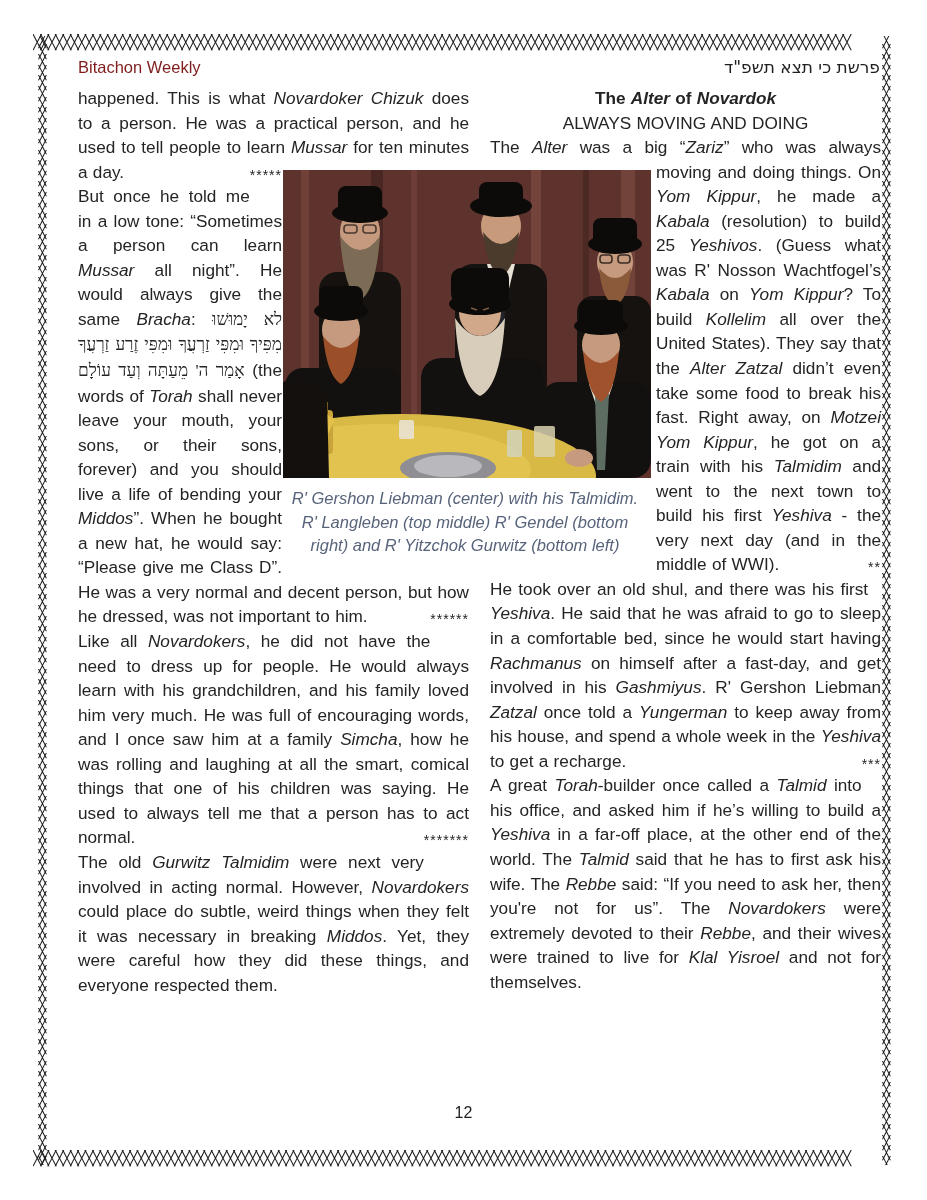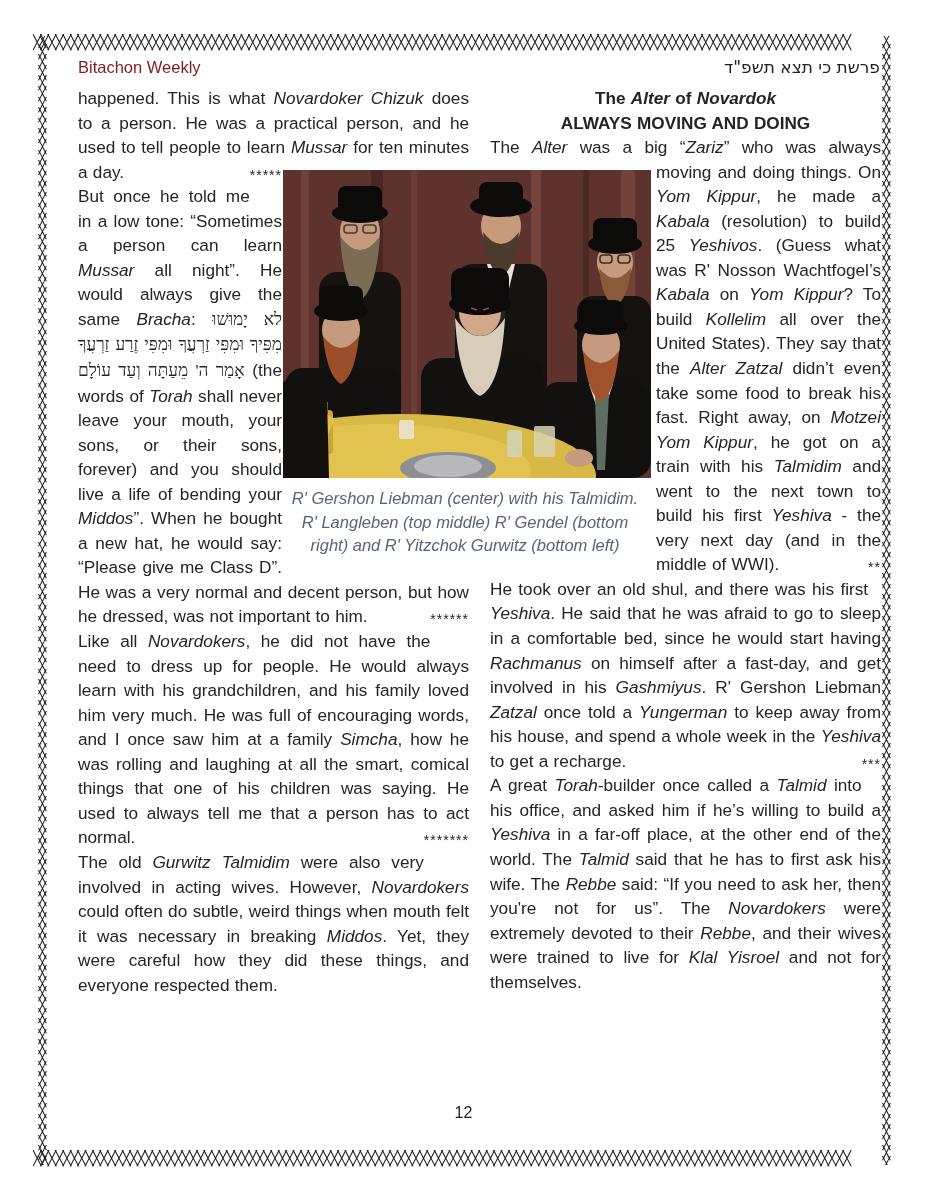--- a/index.html
+++ b/index.html
@@ -14,21 +14,21 @@
   .bv.left{left:34px;} .bv.right{right:32px;}
   
   .header{position:absolute;top:57px;left:78px;right:47px;display:flex;justify-content:space-between;align-items:baseline;}
   .header .hl{font-size:16.5px;color:#7f1d1d;}
   .header .hr{font-size:17px;direction:rtl;font-family:"DejaVu Sans", sans-serif;color:#1f1f1f;}
   
   .columns{position:absolute;top:86px;left:78px;width:803px;display:flex;gap:21px;}
   .col{width:391px;text-align:justify;font-size:17.2px;line-height:24.55px;color:#242424;
        word-spacing:0.5px;}
   .col p{margin:0;}
-  .center{text-align:center;font-weight:bold;}
+  .center{text-align:center;}
   .headline{font-weight:bold;}
   .stars{float:right;font-size:14px;letter-spacing:1px;padding-top:3px;}
   .he{font-family:Liberation Serif, serif;}
   .spacer-l{float:right;width:187px;height:472px;shape-outside:inset(74px 0 0 0);}
   .spacer-r{float:left;width:166px;height:424px;shape-outside:inset(29px 0 0 0);}
   
   .photo{position:absolute;left:283px;top:170px;width:368px;height:308px;}
   .photo svg{display:block;width:100%;height:100%;}
   .caption{position:absolute;left:263px;top:487px;width:404px;text-align:center;
            font-style:italic;font-size:16.5px;line-height:23.5px;color:#57637a;}
@@ -287,21 +287,21 @@
   <div class="header">
     <span class="hl">Bitachon Weekly</span>
     <span class="hr">פרשת כי תצא תשפ"ד</span>
   </div>
 
   <div class="columns">
     <div class="col">
       <p><span class="spacer-l"></span><span><span>happened. This is what </span><i>Novardoker Chizuk</i><span> does to a person. He was a practical person, and he used to tell people to learn </span><i>Mussar</i><span> for ten minutes a day. </span><span class="stars">*****</span></span></p>
       <p><span><span>But once he told me in a low tone: “Sometimes a person can learn </span><i>Mussar</i><span> all night”. He would always give the same </span><i>Bracha</i><span>: </span><span class="he" dir="rtl">לא יָמוּשׁוּ מִפִּיךָ וּמִפִּי זַרְעֲךָ וּמִפִּי זֶרַע זַרְעֲךָ אָמַר ה' מֵעַתָּה וְעַד עוֹלָם</span><span> (the words of </span><i>Torah</i><span> shall never leave your mouth, your sons, or their sons, forever) and you should live a life of bending your </span><i>Middos</i><span>”. When he bought a new hat, he would say: “Please give me Class D”. He was a very normal and decent person, but how he dressed, was not important to him. </span><span class="stars">******</span></span></p>
       <p><span><span>Like all </span><i>Novardokers</i><span>, he did not have the need to dress up for people. He would always learn with his grandchildren, and his family loved him very much. He was full of encouraging words, and I once saw him at a family </span><i>Simcha</i><span>, how he was rolling and laughing at all the smart, comical things that one of his children was saying. He used to always tell me that a person has to act normal. </span><span class="stars">*******</span></span></p>
-      <p><span><span>The old </span><i>Gurwitz Talmidim</i><span> were also very involved in acting wives. However, </span><i>Novardokers</i><span> could often do subtle, weird things when mouth felt it was necessary in breaking </span><i>Middos</i><span>. Yet, they were careful how they did these things, and everyone respected them.</span></span></p>
+      <p><span><span>The old </span><i>Gurwitz Talmidim</i><span> were next very involved in acting normal. However, </span><i>Novardokers</i><span> could place do subtle, weird things when they felt it was necessary in breaking </span><i>Middos</i><span>. Yet, they were careful how they did these things, and everyone respected them.</span></span></p>
     </div>
     <div class="col">
       <p class="center headline"><span><b>The </b><b style="font-style: italic;">Alter</b><b> of </b><b style="font-style: italic;">Novardok</b></span></p>
       <p class="center">ALWAYS MOVING AND DOING</p>
       <p><span class="spacer-r"></span><span><span>The </span><i>Alter</i><span> was a big “</span><i>Zariz</i><span>” who was always moving and doing things. On </span><i>Yom Kippur</i><span>, he made a </span><i>Kabala</i><span> (resolution) to build 25 </span><i>Yeshivos</i><span>. (Guess what was R' Nosson Wachtfogel’s </span><i>Kabala</i><span> on </span><i>Yom Kippur</i><span>? To build </span><i>Kollelim</i><span> all over the United States). They say that the </span><i>Alter Zatzal</i><span> didn’t even take some food to break his fast. Right away, on </span><i>Motzei Yom Kippur</i><span>, he got on a train with his </span><i>Talmidim</i><span> and went to the next town to build his first </span><i>Yeshiva</i><span> - the very next day (and in the middle of WWI). </span><span class="stars">**</span></span></p>
       <p><span><span>He took over an old shul, and there was his first </span><i>Yeshiva</i><span>. He said that he was afraid to go to sleep in a comfortable bed, since he would start having </span><i>Rachmanus</i><span> on himself after a fast-day, and get involved in his </span><i>Gashmiyus</i><span>. R' Gershon Liebman </span><i>Zatzal</i><span> once told a </span><i>Yungerman</i><span> to keep away from his house, and spend a whole week in the </span><i>Yeshiva</i><span> to get a recharge. </span><span class="stars">***</span></span></p>
       <p><span><span>A great </span><i>Torah</i><span>-builder once called a </span><i>Talmid</i><span> into his office, and asked him if he’s willing to build a </span><i>Yeshiva</i><span> in a far-off place, at the other end of the world. The </span><i>Talmid</i><span> said that he has to first ask his wife. The </span><i>Rebbe</i><span> said: “If you need to ask her, then you're not for us”. The </span><i>Novardokers</i><span> were extremely devoted to their </span><i>Rebbe</i><span>, and their wives were trained to live for </span><i>Klal Yisroel</i><span> and not for themselves.</span></span></p>
     </div>
   </div>
 

